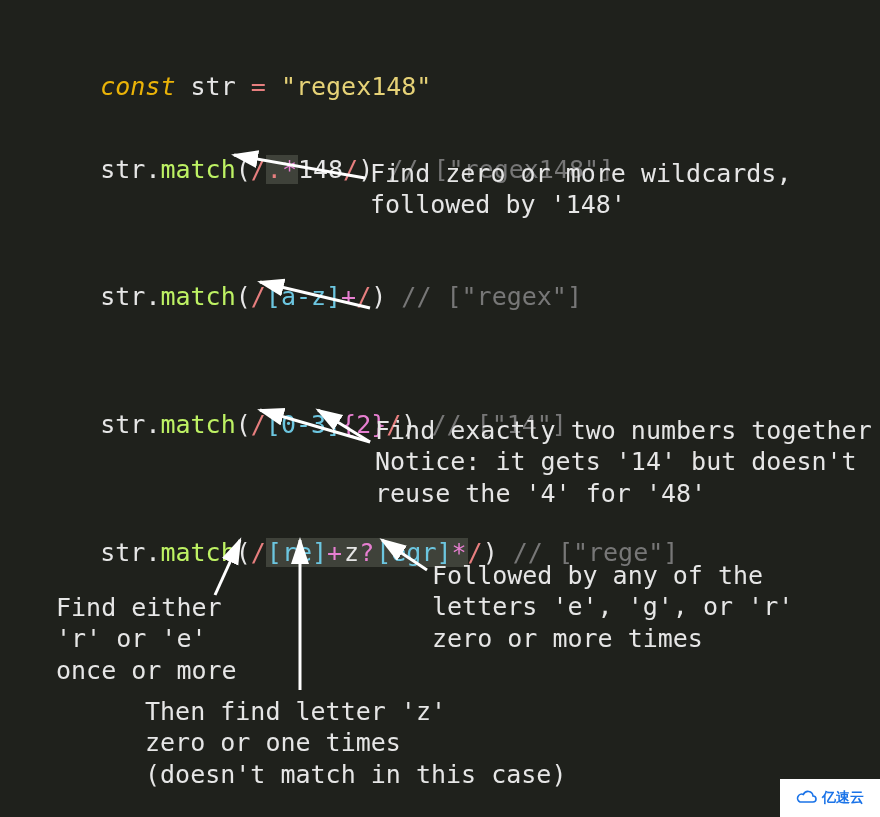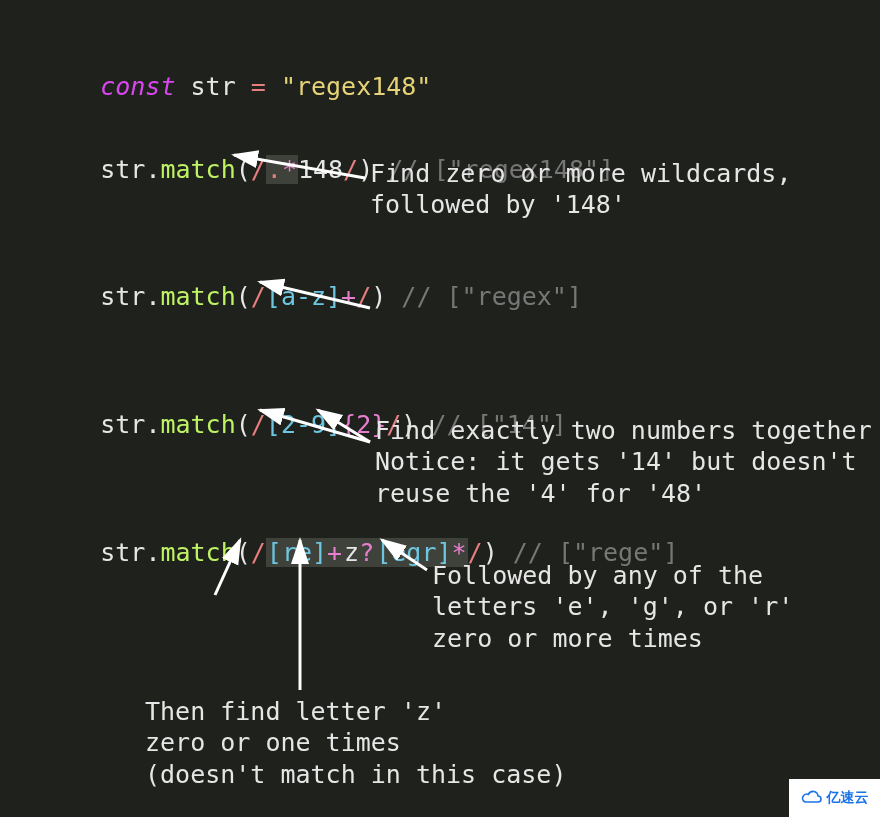--- a/index.html
+++ b/index.html
@@ -16,21 +16,21 @@
     position: relative;
     width: 880px;
     height: 817px;
     font-size: 25px;
     line-height: 1.25;
   }
   .code-line {
     position: absolute;
     white-space: pre;
   }
-  .tok-keyword { color: #d946ef; font-style: italic; }
+  .tok-keyword { color: #eab308; font-style: italic; }
   .tok-var     { color: #e6e6e6; }
   .tok-op      { color: #e77f7f; }
   .tok-string  { color: #e6d277; }
   .tok-comment { color: #777; }
   .tok-method  { color: #bef264; }
   .tok-punc    { color: #e6e6e6; }
   .tok-class   { color: #6cc6e0; }
   .tok-quant   { color: #e77fd1; }
   .tok-hl      { background: #3f423a; padding: 0 1px; }
   .anno {
@@ -42,21 +42,21 @@
   svg.arrows {
     position: absolute;
     left: 0; top: 0;
     width: 880px; height: 817px;
     pointer-events: none;
   }
   .watermark {
     position: absolute;
     right: 0;
     bottom: 0;
-    width: 91px;
+    width: 100px;
     height: 38px;
     background: #ffffff;
     display: flex;
     align-items: center;
     justify-content: center;
     color: #1a73e8;
     font-family: sans-serif;
     font-size: 14px;
     font-weight: 600;
   }
@@ -77,30 +77,33 @@
     <span class="tok-var">str</span><span class="tok-punc">.</span><span class="tok-method">match</span><span class="tok-punc">(</span><span class="tok-op">/</span><span class="tok-hl"><span class="tok-op">.</span><span class="tok-quant">*</span></span><span class="tok-var">148</span><span class="tok-op">/</span><span class="tok-punc">)</span><span> </span><span class="tok-comment">// ["regex148"]</span>
   </div>
   <div class="anno" style="left:370px; top:158px;">Find zero or more wildcards,
 followed by '148'</div>
 
   <div class="code-line" style="left:40px; top:250px;">
     <span class="tok-var">str</span><span class="tok-punc">.</span><span class="tok-method">match</span><span class="tok-punc">(</span><span class="tok-op">/</span><span class="tok-class">[a-z]</span><span class="tok-quant">+</span><span class="tok-op">/</span><span class="tok-punc">)</span><span> </span><span class="tok-comment">// ["regex"]</span>
   </div>
 
   <div class="code-line" style="left:40px; top:378px;">
-    <span class="tok-var">str</span><span class="tok-punc">.</span><span class="tok-method">match</span><span class="tok-punc">(</span><span class="tok-op">/</span><span class="tok-class">[2-9]</span><span class="tok-quant">{2}</span><span class="tok-op">/</span><span class="tok-punc">)</span><span> </span><span class="tok-comment">// ["14"]</span>
+    <span class="tok-var">str</span><span class="tok-punc">.</span><span class="tok-method">match</span><span class="tok-punc">(</span><span class="tok-op">/</span><span class="tok-class">[0-3]</span><span class="tok-quant">{2}</span><span class="tok-op">/</span><span class="tok-punc">)</span><span> </span><span class="tok-comment">// ["14"]</span>
   </div>
   <div class="anno" style="left:375px; top:415px;">Find exactly two numbers together
 Notice: it gets '14' but doesn't
 reuse the '4' for '48'</div>
 
   <div class="code-line" style="left:40px; top:506px;">
     <span class="tok-var">str</span><span class="tok-punc">.</span><span class="tok-method">match</span><span class="tok-punc">(</span><span class="tok-op">/</span><span class="tok-hl"><span class="tok-class">[re]</span><span class="tok-quant">+</span></span><span class="tok-hl"><span class="tok-var">z</span><span class="tok-quant">?</span></span><span class="tok-hl"><span class="tok-class">[egr]</span><span class="tok-quant">*</span></span><span class="tok-op">/</span><span class="tok-punc">)</span><span> </span><span class="tok-comment">// ["rege"]</span>
   </div>
 
+  <div class="anno" style="left:56px; top:592px;">Find either
+'r' or 'e'
+once or more</div>
   <div class="anno" style="left:432px; top:560px;">Followed by any of the
 letters 'e', 'g', or 'r'
 zero or more times</div>
   <div class="anno" style="left:145px; top:696px;">Then find letter 'z'
 zero or one times
 (doesn't match in this case)</div>
 
   <svg class="arrows">
     <defs>
       <marker id="ah" markerWidth="10" markerHeight="10" refX="8" refY="3" orient="auto" markerUnits="strokeWidth">

